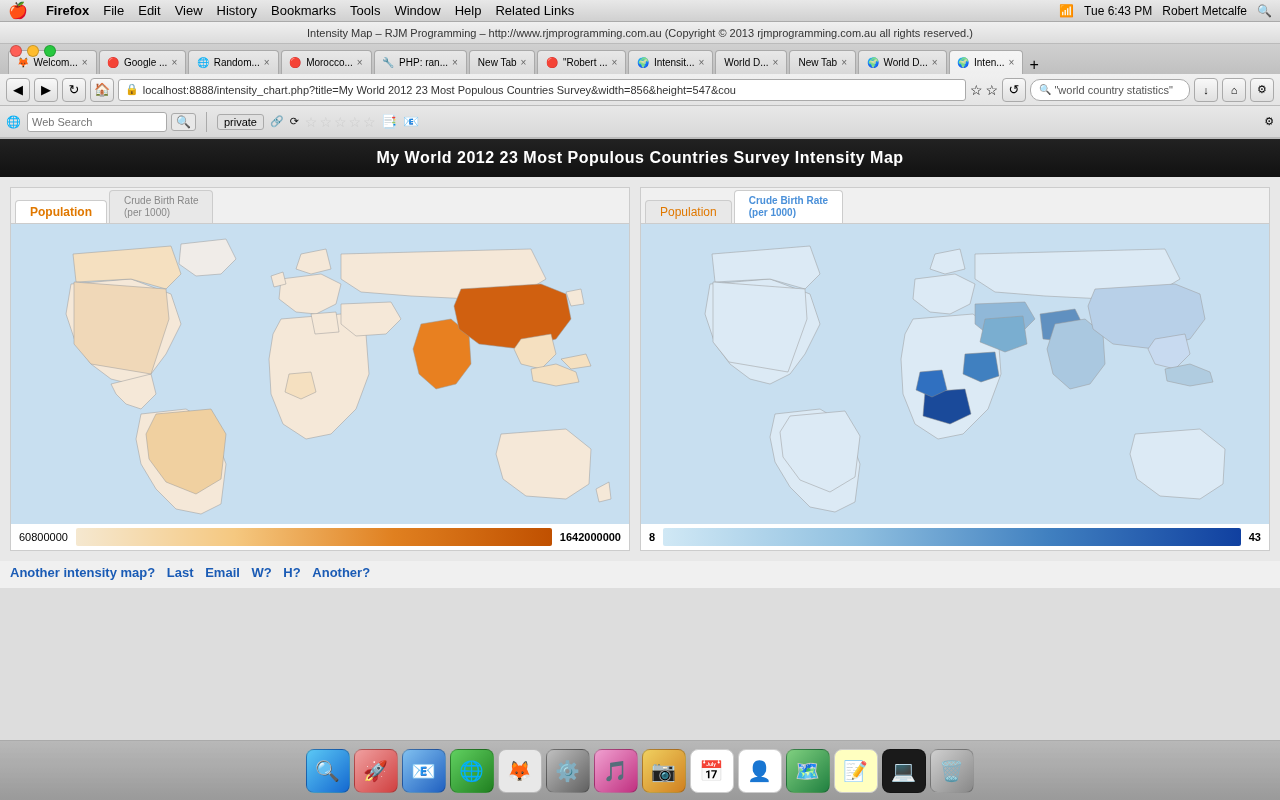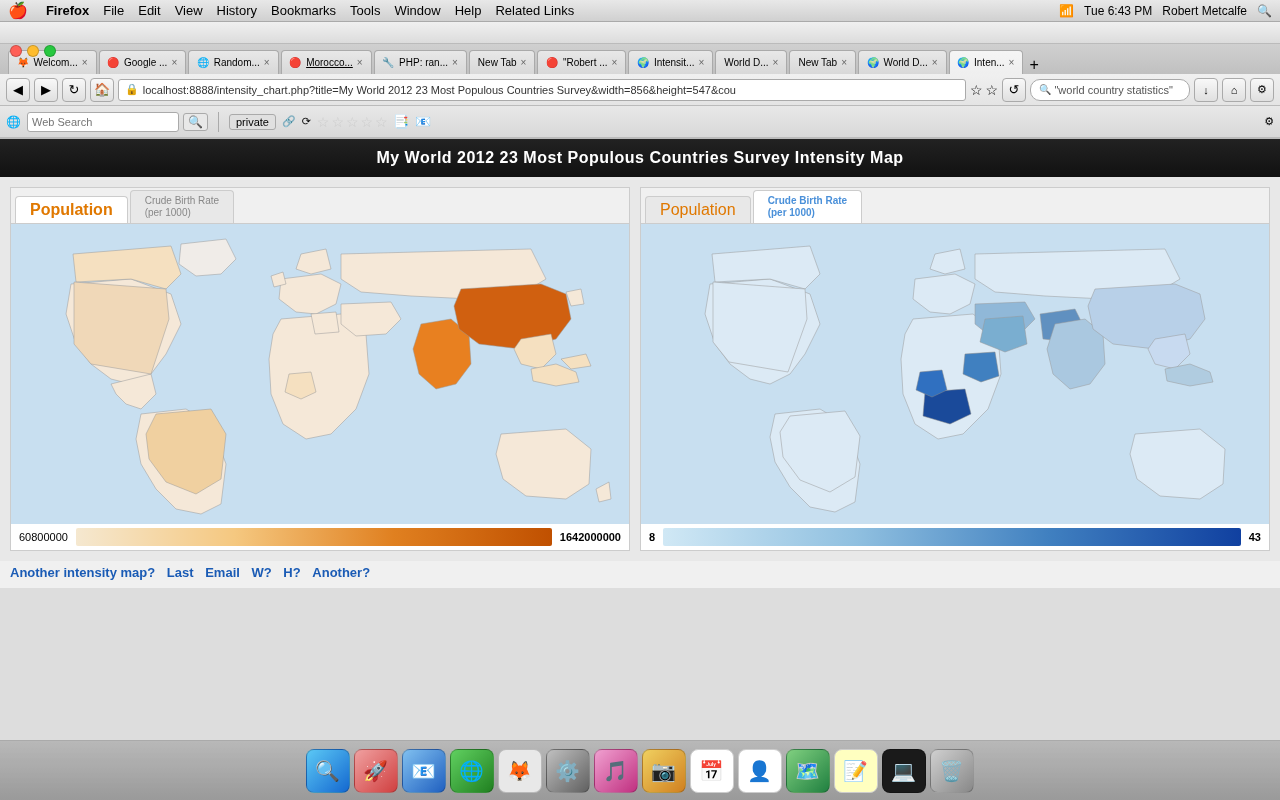--- a/index.html
+++ b/index.html
@@ -122,21 +122,21 @@
       background: linear-gradient(to bottom, #e8e8e8, #d8d8d8);
       border-bottom: 1px solid #bbb;
       font-size: 11px;
     }
     .web-search-area {
       display: flex;
       align-items: center;
       gap: 4px;
     }
     .web-search-input {
-      width: 152px;
+      width: 140px;
       height: 20px;
       border: 1px solid #aaa;
       border-radius: 3px;
       font-size: 11px;
       padding: 0 4px;
     }
     .toolbar2-sep { width: 1px; height: 20px; background: #aaa; margin: 0 4px; }
     .star-icons { display: flex; gap: 2px; font-size: 14px; color: #ccc; }
 
     
@@ -170,21 +170,21 @@
     .map-tabs {
       display: flex;
       height: 36px;
       align-items: flex-end;
       padding: 0 4px;
       background: #f0f0f0;
       border-bottom: 1px solid #ccc;
     }
     .map-tab {
       padding: 4px 14px;
-      font-size: 16px;
+      font-size: 12px;
       border: 1px solid #ccc;
       border-bottom: none;
       border-radius: 4px 4px 0 0;
       cursor: pointer;
       margin-right: 2px;
     }
     .map-tab.active-orange {
       background: #fff;
       color: #e07800;
       font-weight: bold;
@@ -300,41 +300,42 @@
   </div>
 </div>
 
 <div class="browser-chrome" style="position:relative;">
   <div class="title-bar">
     <div class="window-controls">
       <div class="wc close"></div>
       <div class="wc min"></div>
       <div class="wc max"></div>
     </div>
+    <span style="max-width:900px;overflow:hidden;text-overflow:ellipsis;white-space:nowrap;">Intensity Map – RJM Programming – http://www.rjmprogramming.com.au (Copyright © 2013 rjmprogramming.com.au all rights reserved.)</span>
   </div>
 
   <div class="tab-bar">
     <div class="tab">
       <span style="font-size:10px;">🦊</span>
       <span style="overflow:hidden;text-overflow:ellipsis;">Welcom...</span>
       <span class="tab-close">×</span>
     </div>
     <div class="tab">
       <span style="font-size:10px;">🔴</span>
       <span style="overflow:hidden;text-overflow:ellipsis;">Google ...</span>
       <span class="tab-close">×</span>
     </div>
     <div class="tab">
       <span style="font-size:10px;">🌐</span>
       <span style="overflow:hidden;text-overflow:ellipsis;">Random...</span>
       <span class="tab-close">×</span>
     </div>
     <div class="tab">
       <span style="font-size:10px;">🔴</span>
-      <span style="overflow:hidden;text-overflow:ellipsis;text-decoration:underline;">Morocco...</span>
+      <span style="overflow:hidden;text-overflow:ellipsis;">Morocco...</span>
       <span class="tab-close">×</span>
     </div>
     <div class="tab">
       <span style="font-size:10px;">🔧</span>
       <span style="overflow:hidden;text-overflow:ellipsis;">PHP: ran...</span>
       <span class="tab-close">×</span>
     </div>
     <div class="tab">
       <span style="overflow:hidden;text-overflow:ellipsis;">New Tab</span>
       <span class="tab-close">×</span>

